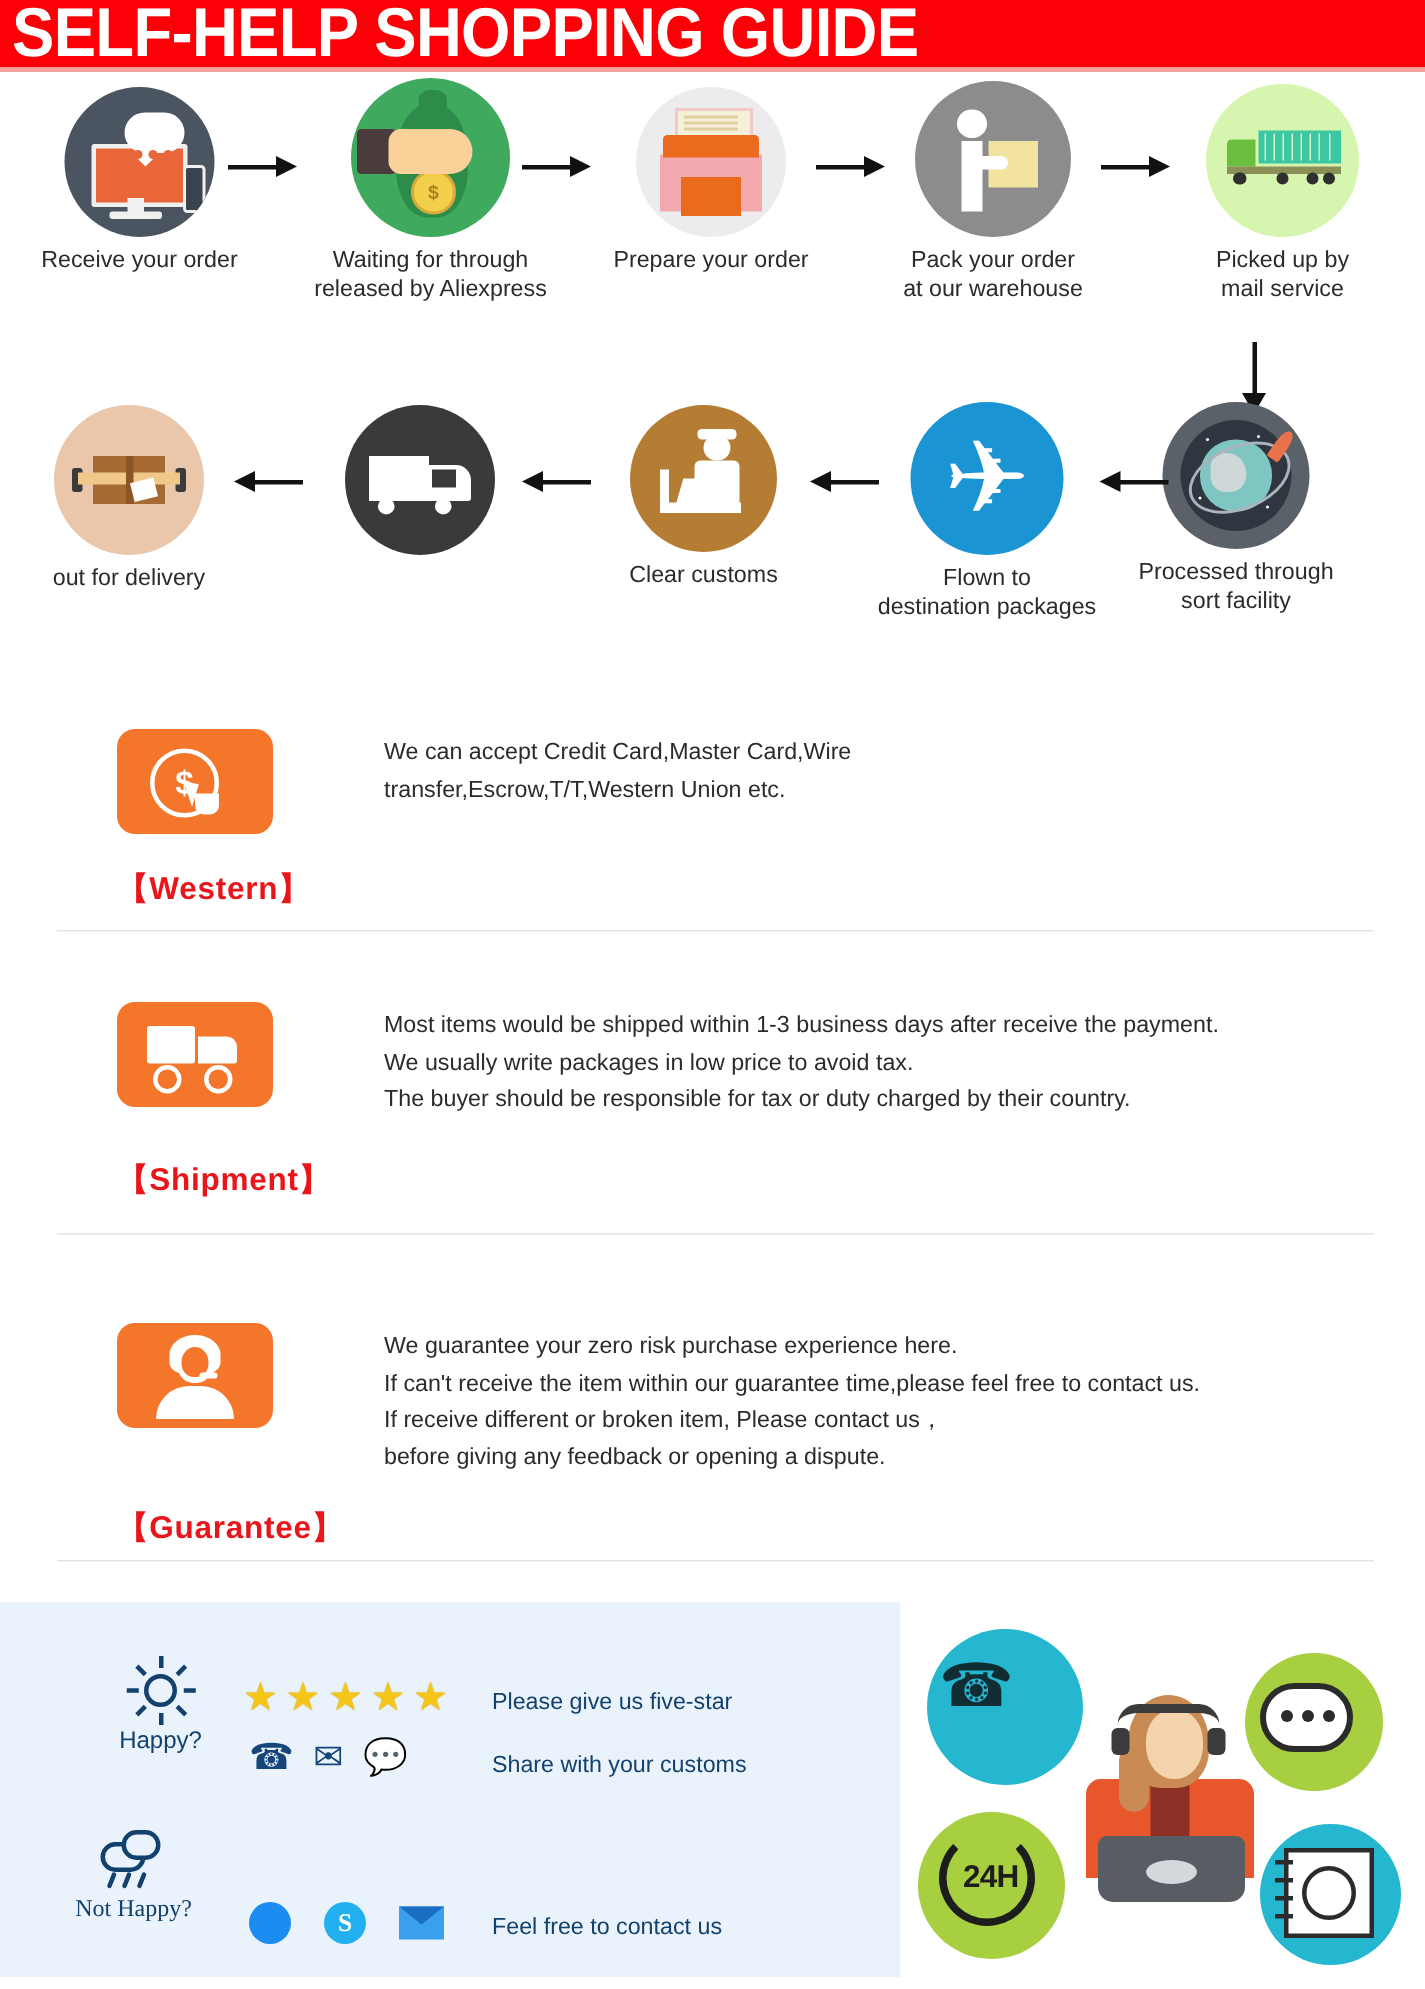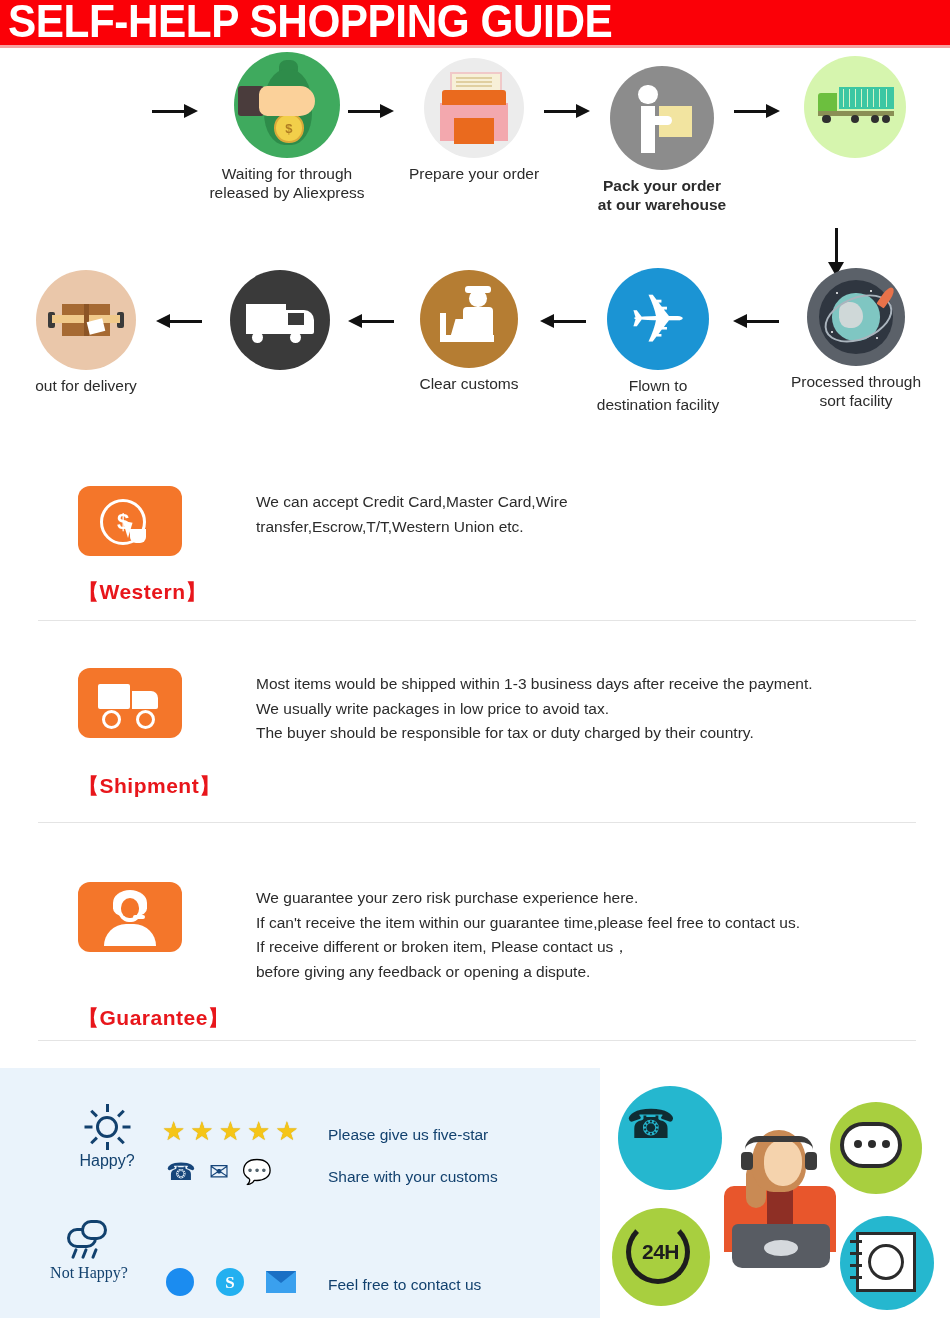--- a/index.html
+++ b/index.html
@@ -178,20 +178,34 @@
 </head>
 <body>
 
 <div class="header-banner">
   <div class="title">SELF-HELP SHOPPING GUIDE</div>
 </div>
 <div class="header-underline"></div>
 
 <div class="flow">
 
+  <div class="step" style="left:18px;top:8px;width:150px;">
+    <div class="circle" style="width:100px;height:100px;background:#4a5561;">
+      <div class="ic-monitor"></div>
+        <div class="ic-monitor-stand"></div>
+        <div class="ic-monitor-base"></div>
+      <div class="ic-bubble2"></div>
+      <div class="ic-bubble"></div>
+      <div class="ic-dot" style="left:46%"></div>
+        <div class="ic-dot" style="left:56%"></div>
+        <div class="ic-dot" style="left:66%"></div>
+      <div class="ic-phone"></div>
+    </div>
+    <div class="caption">Receive your order</div>
+  </div>
   <div class="arrow" style="left:152px;top:52px;">
       <div class="shaft"></div>
       <div class="head"></div>
     </div>
 
   <div class="step" style="left:196px;top:2px;width:182px;">
     <div class="circle" style="width:106px;height:106px;background:#3faa5e;">
       <div class="ic-bag-neck"></div>
         <div class="ic-bag"></div>
       <div class="ic-coin">
@@ -218,21 +232,21 @@
         <div class="ic-pr-body"></div>
         <div class="ic-pr-paper"></div>
     </div>
     <div class="caption">Prepare your order</div>
   </div>
   <div class="arrow" style="left:544px;top:52px;">
       <div class="shaft"></div>
       <div class="head"></div>
     </div>
 
-  <div class="step" style="left:586px;top:16px;width:152px;font-weight:bold;">
+  <div class="step" style="left:586px;top:4px;width:152px;">
     <div class="circle" style="width:104px;height:104px;background:#8c8c8c;">
       <div class="ic-head"></div>
         <div class="ic-body"></div>
         <div class="ic-box"></div>
         <div class="ic-arm2"></div>
         <div class="ic-arm"></div>
     </div>
     <div class="caption">Pack your order
 at our warehouse</div>
   </div>
@@ -252,28 +266,30 @@
         <div class="ic-cont-str" style="left:68%"></div>
       <div class="ic-cont-str" style="left:74%"></div>
         <div class="ic-cont-str" style="left:80%"></div>
       <div class="ic-cab"></div>
         <div class="ic-chassis"></div>
       <div class="ic-wheel" style="left:18%"></div>
         <div class="ic-wheel" style="left:46%"></div>
       <div class="ic-wheel" style="left:66%"></div>
         <div class="ic-wheel" style="left:76%"></div>
     </div>
+    <div class="caption">Picked up by
+mail service</div>
   </div>
 
   <div class="arrow down" style="left:827px;top:178px;">
       <div class="shaft"></div>
       <div class="head"></div>
     </div>
 
-  <div class="step" style="left:768px;top:218px;width:176px;">
+  <div class="step" style="left:736px;top:218px;width:176px;">
     <div class="circle" style="width:98px;height:98px;background:#5b6169;">
       <div class="ic-space"></div>
       <div class="ic-star" style="left:30%;top:24%"></div>
         <div class="ic-star" style="left:70%;top:70%"></div>
       <div class="ic-star" style="left:24%;top:64%"></div>
         <div class="ic-star" style="left:64%;top:22%"></div>
       <div class="ic-globe"></div>
         <div class="ic-orbit"></div>
         <div class="ic-rocket"></div>
     </div>
@@ -283,21 +299,21 @@
   <div class="arrow left" style="left:733px;top:262px;">
       <div class="shaft"></div>
       <div class="head"></div>
     </div>
 
   <div class="step" style="left:578px;top:218px;width:160px;">
     <div class="circle" style="width:102px;height:102px;background:#1b94d4;">
       <div class="ic-plane">✈</div>
     </div>
     <div class="caption">Flown to
-destination facility</div>
+destination packages</div>
   </div>
   <div class="arrow left" style="left:540px;top:262px;">
       <div class="shaft"></div>
       <div class="head"></div>
     </div>
 
   <div class="step" style="left:394px;top:220px;width:150px;">
     <div class="circle" style="width:98px;height:98px;background:#b57d33;">
       <div class="ic-cu-cap"></div>
         <div class="ic-cu-head"></div>

